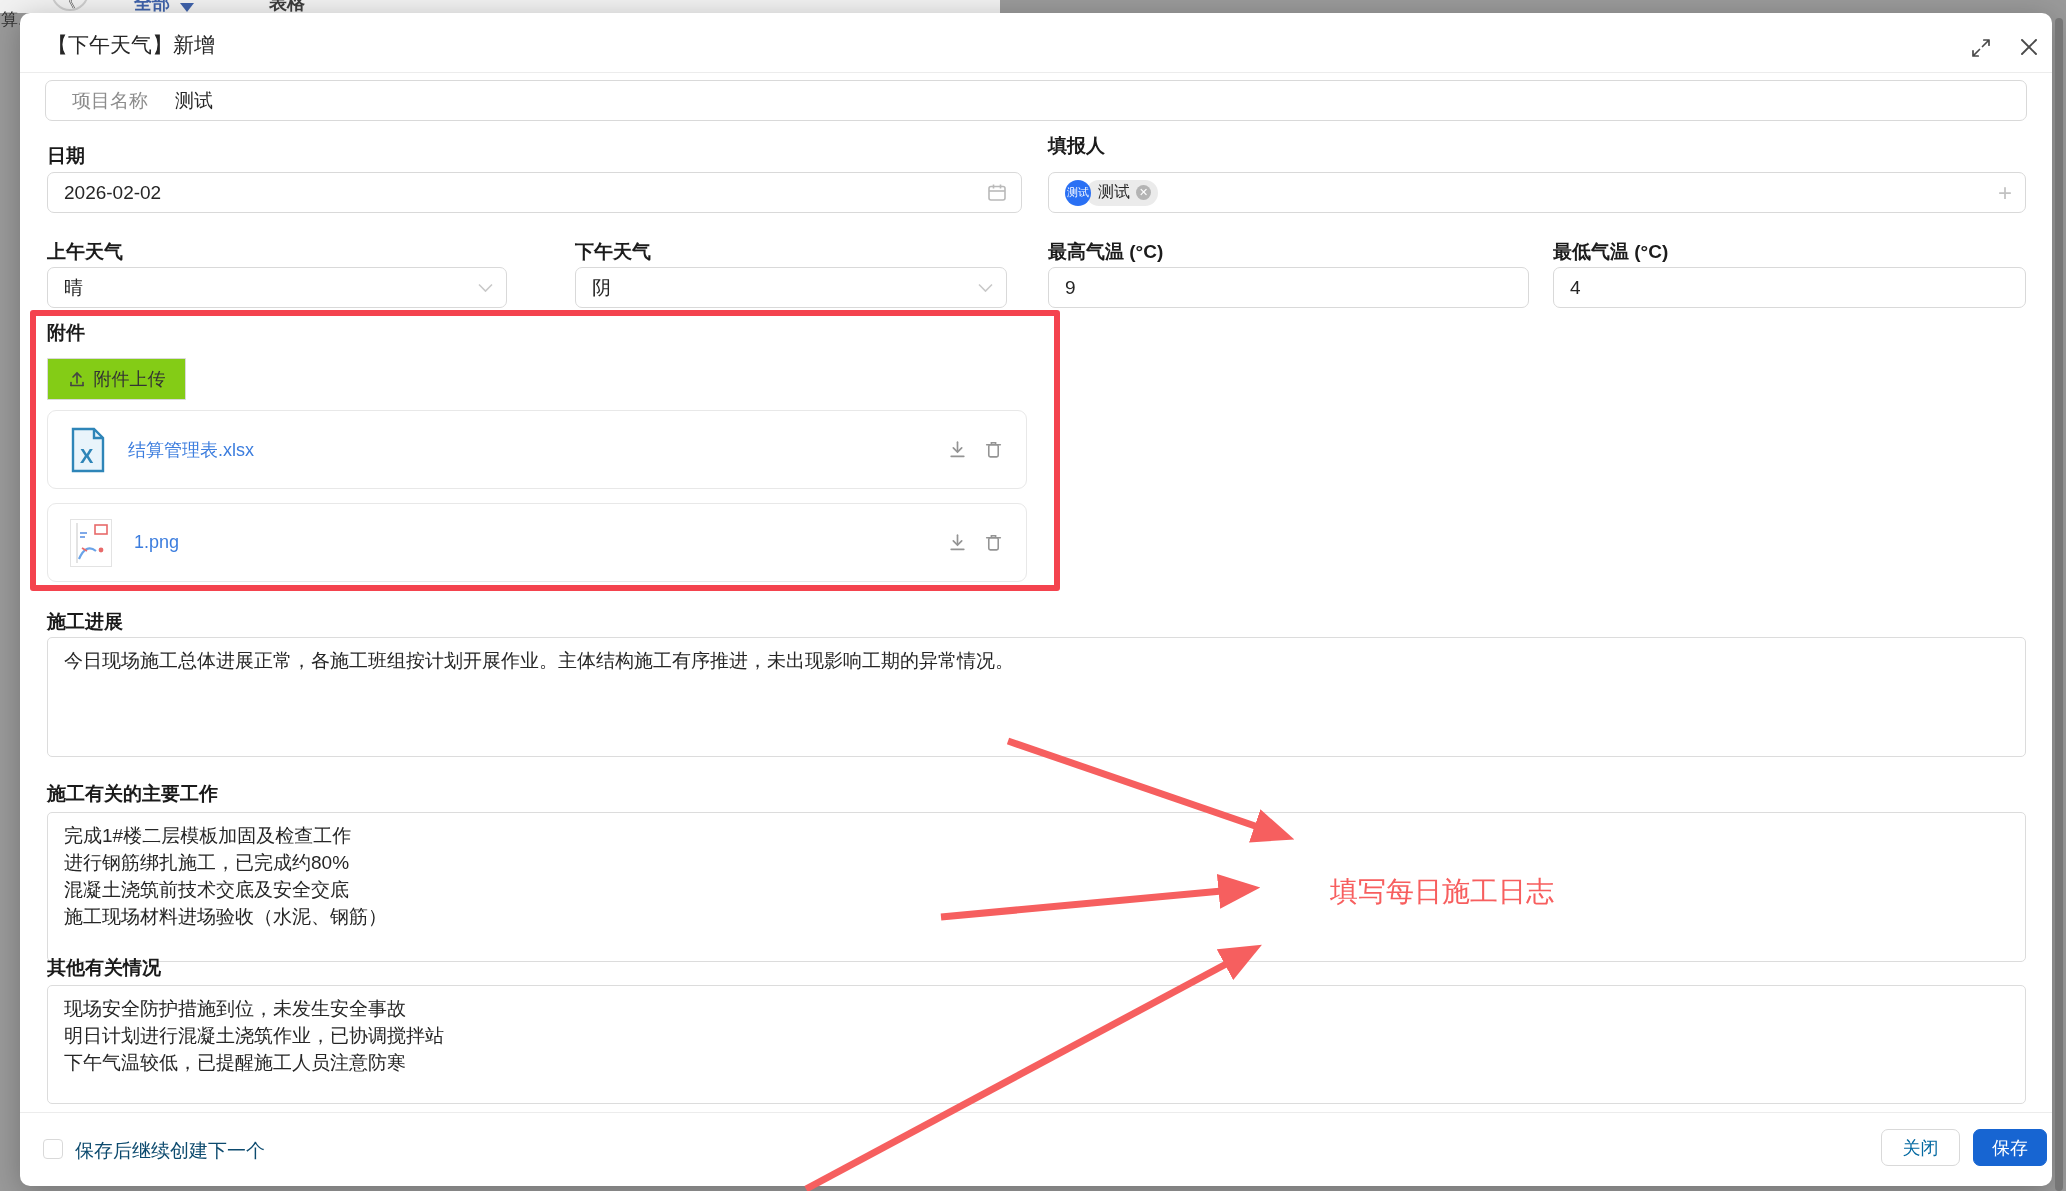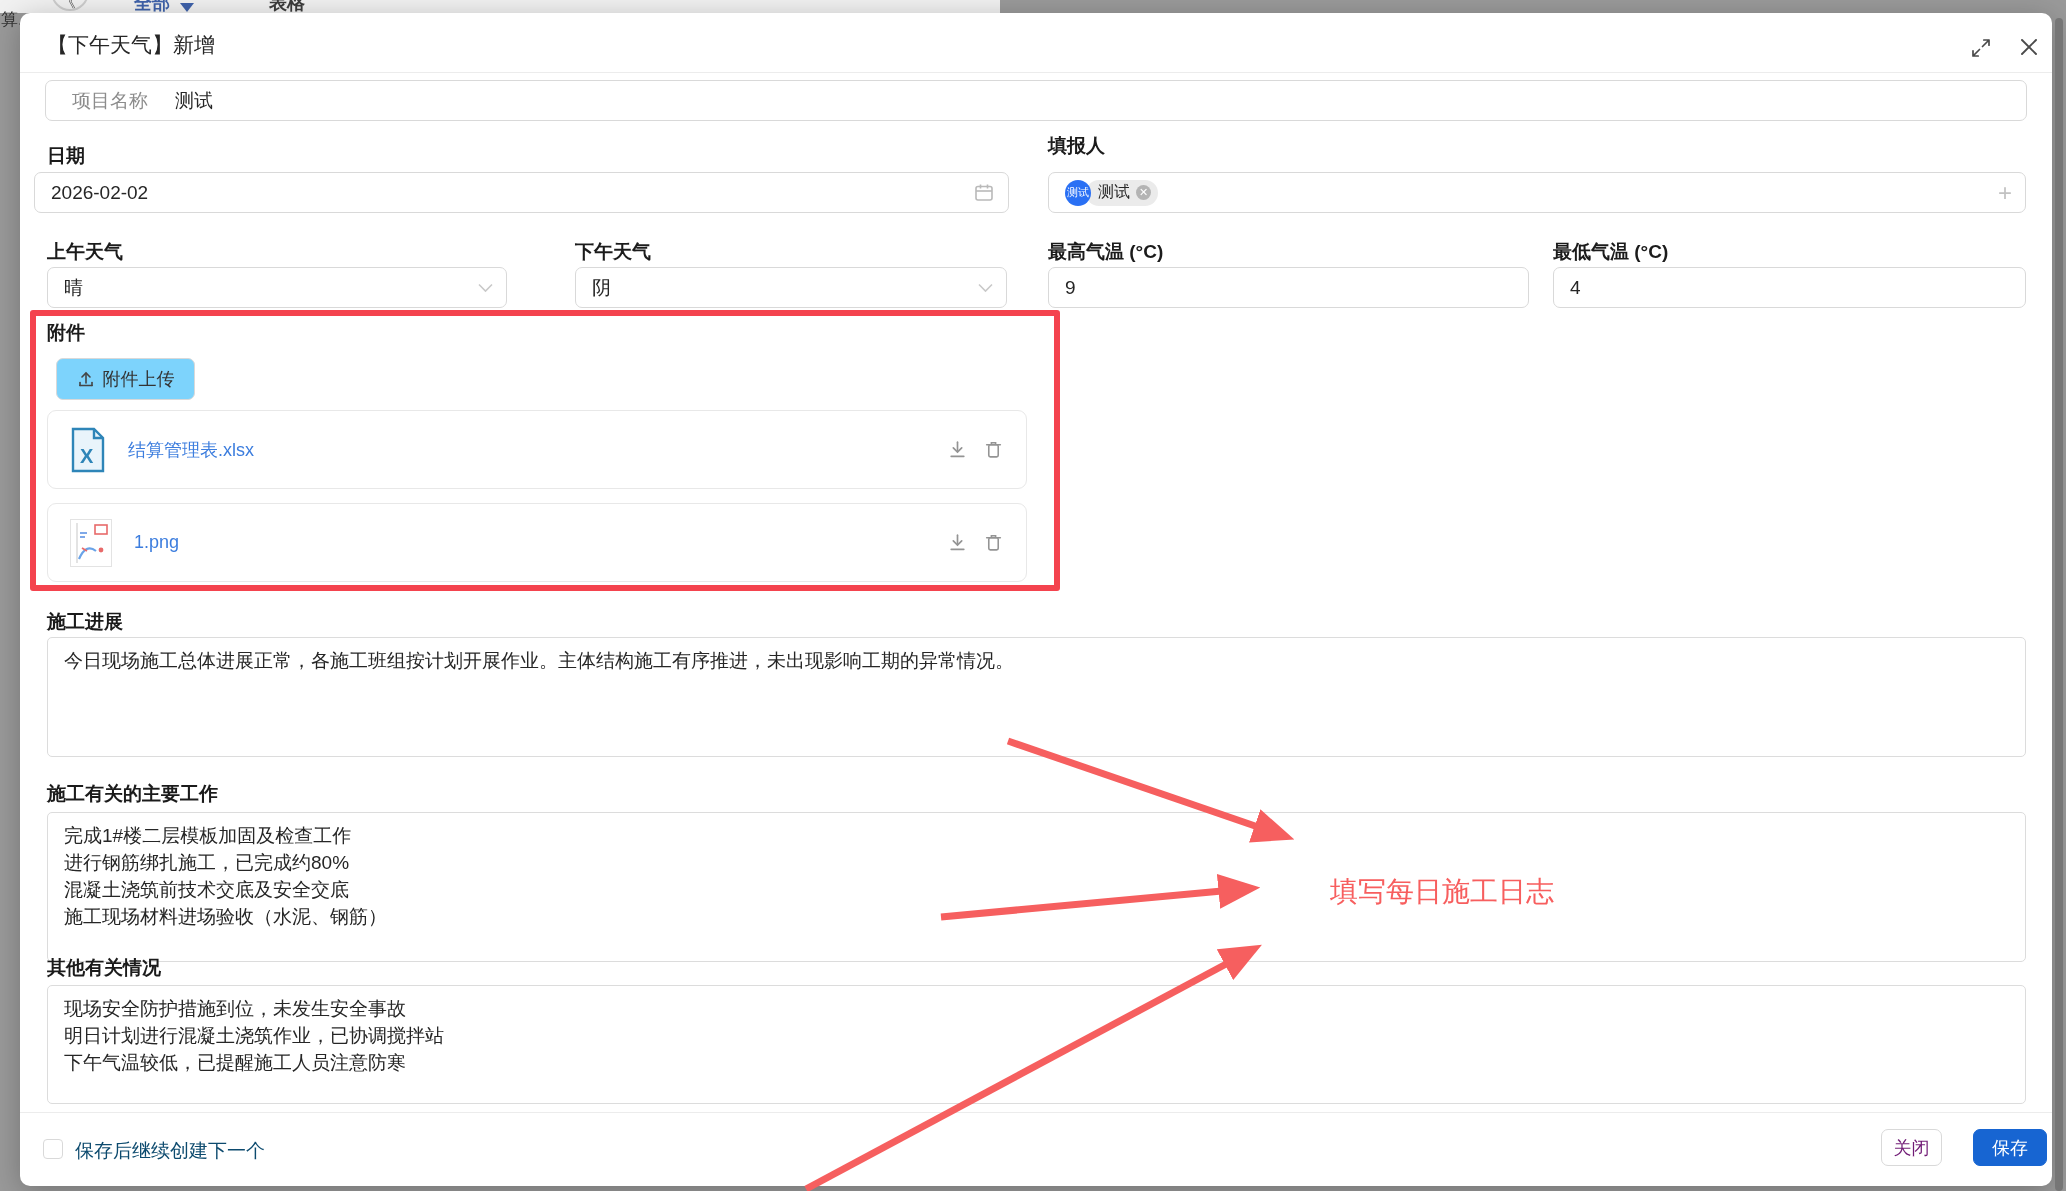--- a/index.html
+++ b/index.html
@@ -46,22 +46,22 @@
 
   
   .red-box{position:absolute;left:10px;top:297px;width:1030px;height:281px;border:6px solid #f4434e;border-radius:3px;
            box-sizing:border-box;z-index:6;pointer-events:none;}
   .annotation-text{position:absolute;color:#f75e5e;z-index:30;white-space:nowrap;}
   .note-attach{left:1120px;top:417px;font-size:27px;}
   .note-fill{left:1330px;top:873px;font-size:28px;}
   .arrows-svg{position:absolute;left:0;top:0;z-index:30;pointer-events:none;}
 
   
-  .upload-btn{position:absolute;left:27px;top:345px;width:137px;height:40px;border:1px solid #d9d9d9;border-radius:7px;
-              background:#7dd3fc;display:flex;align-items:center;justify-content:center;gap:8px;font-size:18px;color:#333;cursor:pointer;margin-left:9px;}
+  .upload-btn{position:absolute;left:27px;top:345px;width:137px;height:40px;border:1px solid #d9d9d9;border-radius:1px;
+              background:#84cc16;display:flex;align-items:center;justify-content:center;gap:8px;font-size:18px;color:#333;cursor:pointer;}
   .file-row{position:absolute;left:27px;width:980px;height:79px;border:1px solid #e8e8e8;border-radius:9px;background:#fff;
             display:flex;align-items:center;padding:0 22px;box-sizing:border-box;}
   .file-row.r1{top:397px;}
   .file-row.r2{top:490px;}
   .file-name{font-size:18px;color:#3c7dde;margin-left:22px;cursor:pointer;}
   .file-actions{margin-left:auto;display:flex;gap:15px;}
   .file-actions .act{cursor:pointer;display:flex;align-items:center;}
 
   
   .area{position:absolute;left:27px;width:1979px;border:1px solid #dcdcdc;border-radius:5px;background:#fff;
@@ -70,21 +70,21 @@
   .area-work{top:799px;height:150px;}
   .area-other{top:972px;height:119px;}
 
   
   .footer-divider{position:absolute;left:0;top:1099px;width:2032px;height:1px;background:#ececec;}
   .checkbox{position:absolute;left:23px;top:1126px;width:20px;height:20px;border:1px solid #d9d9d9;border-radius:4px;
             background:#fff;box-sizing:border-box;cursor:pointer;}
   .checkbox-label{position:absolute;left:55px;top:1125px;font-size:19px;color:#0c4a6e;}
   .btn{position:absolute;top:1116px;height:37px;border-radius:7px;font-size:18px;display:flex;align-items:center;
        justify-content:center;cursor:pointer;box-sizing:border-box;}
-  .btn-close{left:1861px;width:61px;border:1px solid #d9d9d9;background:#fff;color:#701a75;}
+  .btn-close{left:1861px;width:79px;border:1px solid #d9d9d9;background:#fff;color:#0369a1;}
   .btn-save{left:1953px;width:74px;background:#1765d2;color:#fff;border:1px solid #1765d2;}
 </style>
 </head>
 <body>
 
 <div class="stage">
 
   <div class="top-strip">
     <div class="collapse-circle"></div>
     <span class="collapse-glyph">《</span>
@@ -115,21 +115,21 @@
       </svg>
     </div>
     <div class="header-divider"></div>
 
     <div class="input project-box">
       <span class="ph">项目名称</span>
       <span class="val">测试</span>
     </div>
 
     <div class="label" style="left:27px;top:130px;">日期</div>
-    <div class="input" style="left:14px;top:159px;width:975px;">
+    <div class="input" style="left:27px;top:159px;width:975px;">
       <span>2026-02-02</span>
       <span class="suffix">
         <svg width="22" height="22" viewBox="0 0 22 22">
           <g stroke="#b9b9b9" stroke-width="1.6" fill="none">
             <rect x="3" y="4.5" width="16" height="13.5" rx="2"></rect>
             <path d="M3 9 H19"></path>
               <path d="M7.5 2.5 V6.5"></path>
               <path d="M14.5 2.5 V6.5"></path>
           </g>
         </svg>

